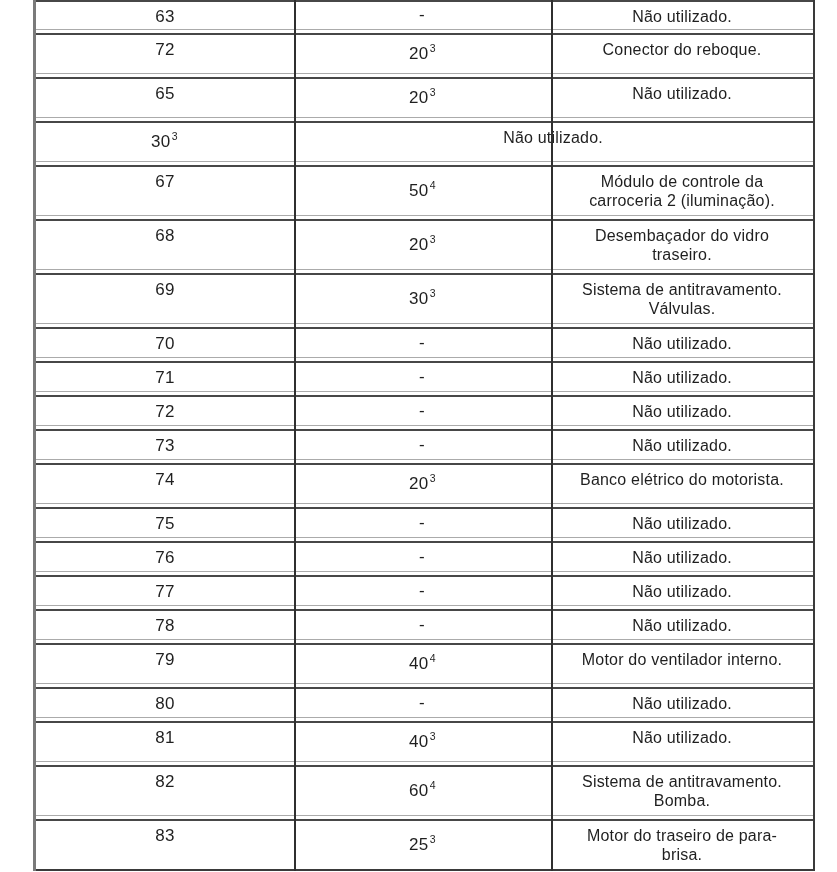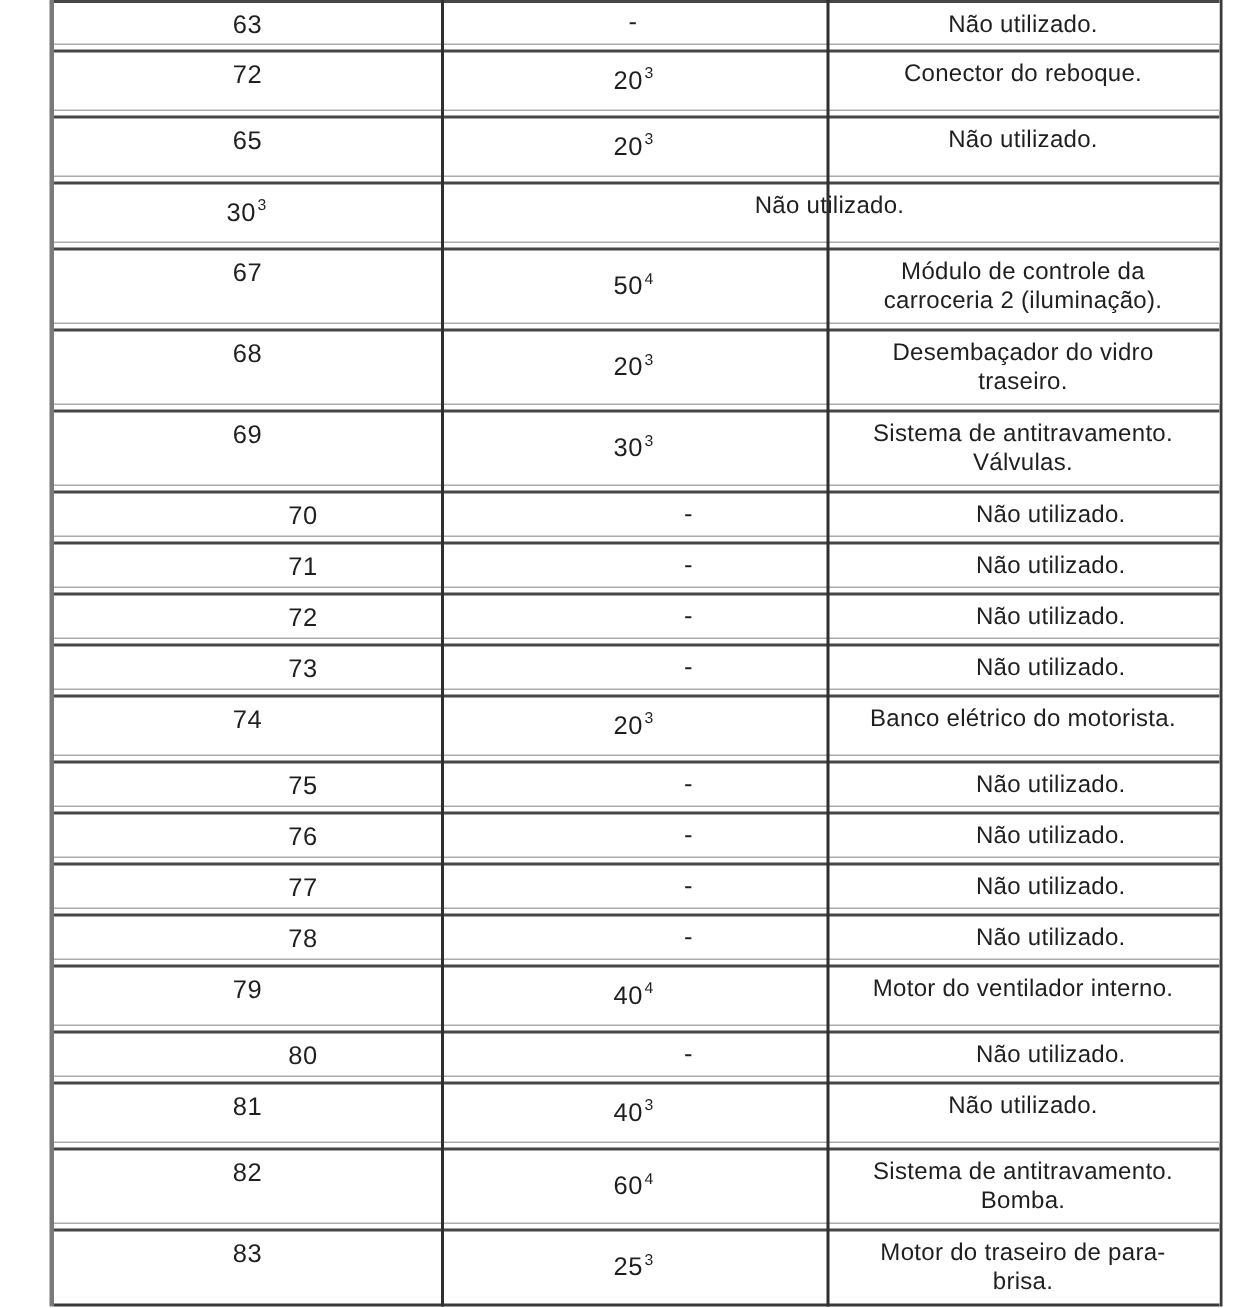--- a/index.html
+++ b/index.html
@@ -32,21 +32,21 @@
   .row {
     display: flex;
     background: #ffffff;
     border-top: 2px solid #474747;
     border-bottom: 1px solid #ababab;
     margin-bottom: 3px;
     box-sizing: content-box;
   }
   .row:last-child { margin-bottom: 0; border-bottom: 2px solid #3a3a3a; }
   .r-first { min-height: 25px; }
-  .r-plain { min-height: 28px; padding-left: 37px; }
+  .r-plain { min-height: 28px; }
   .r-sup   { min-height: 38px; }
   .r-two   { min-height: 48px; justify-content: flex-end; }
   .cell {
     box-sizing: border-box;
     text-align: center;
   }
   .num {
     width: 258px;
     padding-top: 5px;
     font-size: 17px;

